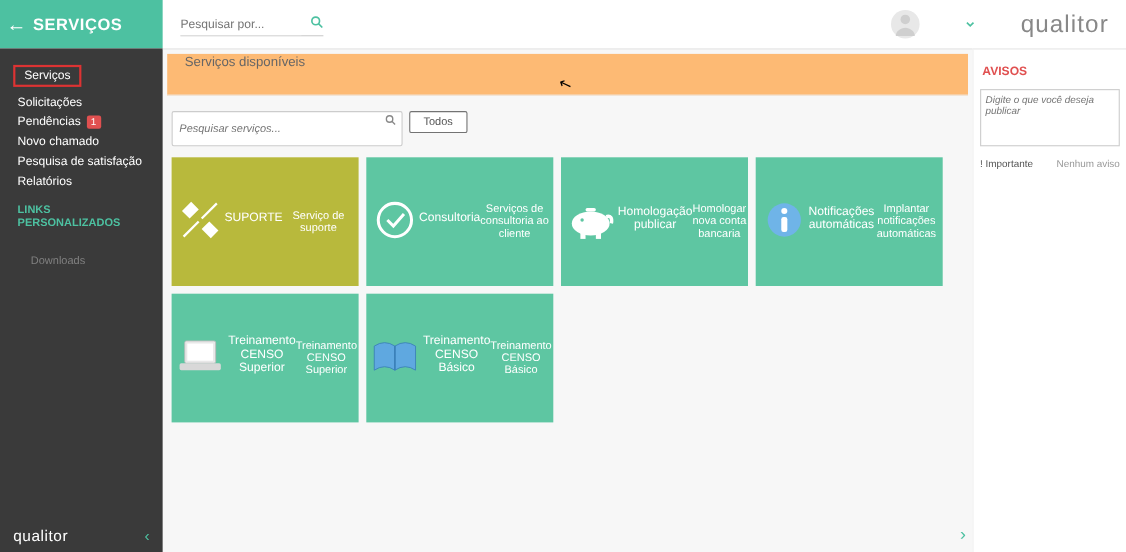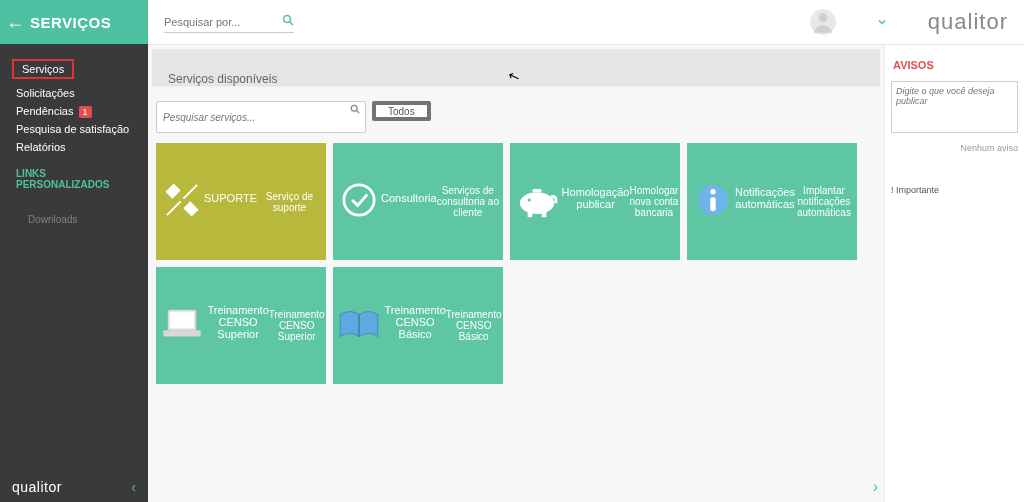--- a/index.html
+++ b/index.html
@@ -46,28 +46,28 @@
   .sidebar-footer .brand { color: #fff; font-size: 14px; font-weight: 300; letter-spacing: 0.5px; }
   .sidebar-footer .collapse { color: #4dc1a1; font-size: 14px; cursor:pointer;}
 
   
   .main {
     position: absolute; top: 44px; left: 148px; right: 140px; bottom: 0;
     background: #f7f7f7; border-top: 1px solid #e5e5e5;
     overflow: hidden;
   }
   .panel-header {
-    background: #e5e5e5; height: 38px; display:flex; align-items:flex-end; padding-left: 16px;
+    background: #fdba74; height: 38px; display:flex; align-items:flex-start; padding-left: 16px;
     font-size: 12px; color: #666; border-bottom: 1px solid #eee; margin: 4px;
   }
   .filter-row { display:flex; gap:6px; padding: 10px 8px 6px 8px; }
   .filter-input { position:relative; }
   .filter-input input { width: 210px; height: 32px; border: 1px solid #ccc; border-radius: 2px; font-size: 10px; font-style: italic; padding: 0 6px; color:#999;}
   .filter-input .mag { position:absolute; right:6px; top:3px; font-size:10px; color:#888;}
-  .btn-todos { height: 20px; border: 4px solid #737373; background:#fff; border-radius:2px; font-size:10px; padding:0 12px; cursor:pointer; color:#555;}
+  .btn-todos { height: 20px; border: 1px solid #737373; background:#fff; border-radius:2px; font-size:10px; padding:0 12px; cursor:pointer; color:#555;}
 
   .cards { display:flex; flex-wrap: wrap; gap: 7px; padding: 4px 8px; }
   .card {
     width: 170px; height: 117px; background: #5ec6a2; color: #fff;
     display:flex; flex-direction:row; align-items:center; justify-content:center;
     text-align:center; font-size: 10px; cursor:pointer; position:relative; padding: 4px;
   }
   .card.yellow { background: #b8b93c; }
   .card .card-icon { height: 46px; display:flex; align-items:center; justify-content:center; margin-bottom: 4px;}
   .card .card-title { font-size: 11px; margin-bottom: 8px; }
@@ -77,21 +77,21 @@
 
   
   .right-panel {
     position: absolute; top: 44px; right: 0; bottom: 0; width: 140px;
     background: #fff; border-left: 1px solid #eee; border-top: 1px solid #e5e5e5;
     padding: 14px 6px; font-size: 10px; color: #666;
   }
   .right-panel h4 { color: #e05050; font-size: 11px; font-weight: bold; margin-bottom: 10px; padding-left:2px;}
   .post-box { width: 100%; height: 52px; border: 1px solid #ccc; font-size: 9px; font-style: italic; color: #aaa; padding: 4px; resize:none; }
   .notice-row { display:flex; justify-content:space-between; margin-top: 8px; font-size: 9px;}
-  .notice-row .imp { color:#555;margin-top:42px;}
+  .notice-row .imp { color:#555;}
   .notice-row .none { color:#999; text-align:right;}
 
   
   .cursor-arrow { position:absolute; top:68px; left:508px; font-size:14px; color:#000; pointer-events:none; transform: rotate(-20deg);}
 
   svg { display:block; }
 </style>
 </head>
 <body>
 
@@ -128,20 +128,21 @@
 </div>
 
 <div class="sidebar">
   <ul>
     <li><span class="selected">Serviços</span></li>
     <li>Solicitações</li>
     <li>
       <span>Pendências</span>
       <span class="badge">1</span>
     </li>
+    <li>Novo chamado</li>
     <li>Pesquisa de satisfação</li>
     <li>Relatórios</li>
   </ul>
   <div class="section-row">
     <div class="section-title">LINKS PERSONALIZADOS</div>
     <span style="color:#4dc1a1;">
       <svg width="12" height="12" viewBox="0 0 24 24" fill="none" stroke="#4dc1a1" stroke-width="3">
           <polyline points="6 9 12 15 18 9"></polyline>
         </svg>
     </span>

